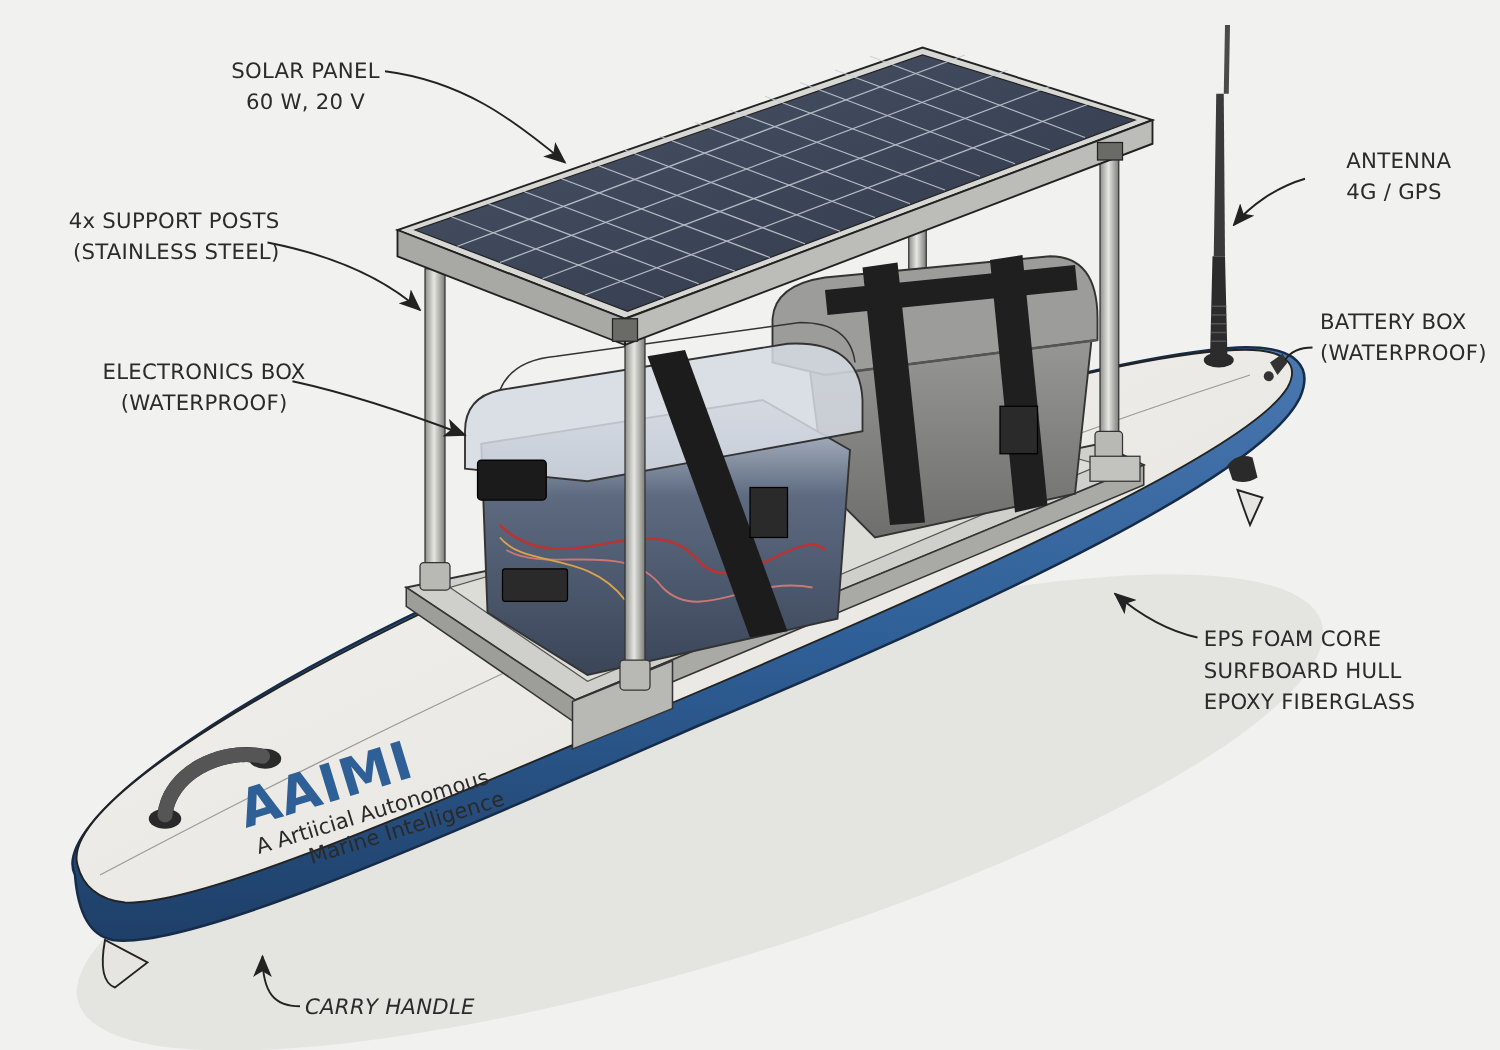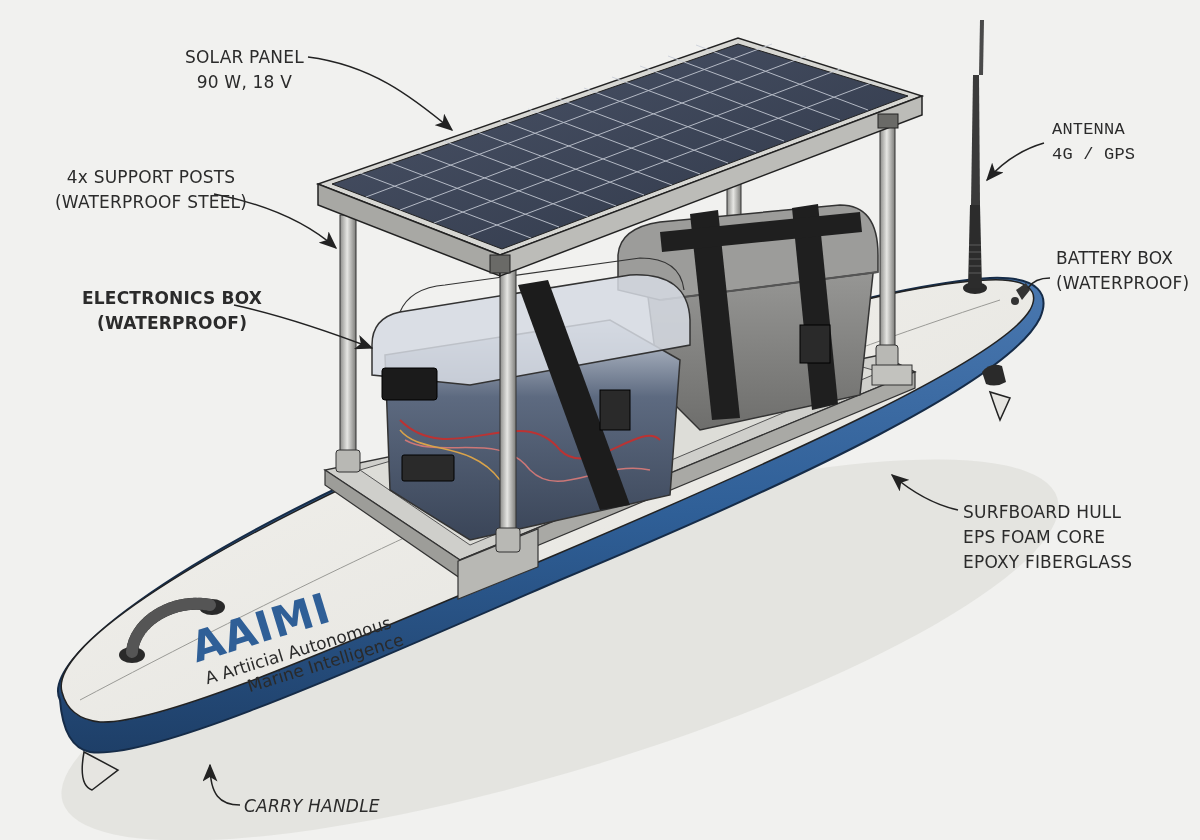--- a/index.html
+++ b/index.html
@@ -207,46 +207,46 @@
       <path d="M234,305 C280,315 330,332 372,348" marker-end="url(#arrow)"></path>
       <path d="M1044,143 C1020,150 1000,165 987,180" marker-end="url(#arrow)"></path>
       <path d="M1050,278 C1040,278 1032,282 1028,288"></path>
       <path d="M958,510 C935,505 912,492 892,475" marker-end="url(#arrow)"></path>
       <path d="M240,805 C220,805 210,795 210,765" marker-end="url(#arrow)"></path>
     </g>
   </svg>
 
   <div class="callout" style="left:185px; top:45px;">
     <span>SOLAR PANEL</span>
-    <span>90 W, 18 V</span>
-  </div>
-
-  <div class="callout" style="left:55px; top:165px;">
+    <span>60 W, 20 V</span>
+  </div>
+
+  <div class="callout" style="left:55px; top:165px;text-align:right;">
     <span>4x SUPPORT POSTS</span>
-    <span>(WATERPROOF STEEL)</span>
-  </div>
-
-  <div class="callout" style="left:82px; top:286px;font-weight:bold;">
+    <span>(STAINLESS STEEL)</span>
+  </div>
+
+  <div class="callout" style="left:82px; top:286px;">
     <span>ELECTRONICS BOX</span>
     <span>(WATERPROOF)</span>
   </div>
 
-  <div class="callout left" style="left:1052px; top:117px;font-family:Liberation Mono, monospace;">
+  <div class="callout left" style="left:1077px; top:117px;">
     <span>ANTENNA</span>
     <span>4G / GPS</span>
   </div>
 
   <div class="callout left" style="left:1056px; top:246px;">
     <span>BATTERY BOX</span>
     <span>(WATERPROOF)</span>
   </div>
 
   <div class="callout left" style="left:963px; top:500px;">
+    <span>EPS FOAM CORE</span>
     <span>SURFBOARD HULL</span>
-    <span>EPS FOAM CORE</span>
     <span>EPOXY FIBERGLASS</span>
   </div>
 
   <div class="callout left" style="left:244px; top:794px;font-style:italic;">
     <span>CARRY HANDLE</span>
   </div>
 
   <div class="brand">
     <div class="logo">AAIMI</div>
     <div class="tag">A Artiicial Autonomous</div>

